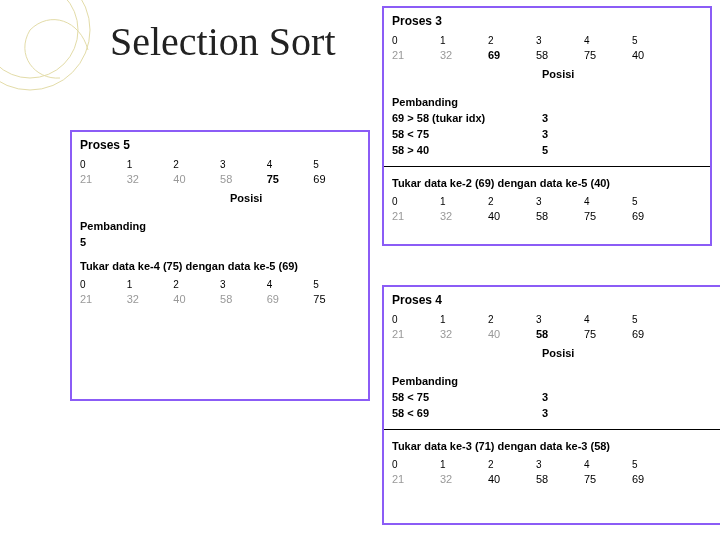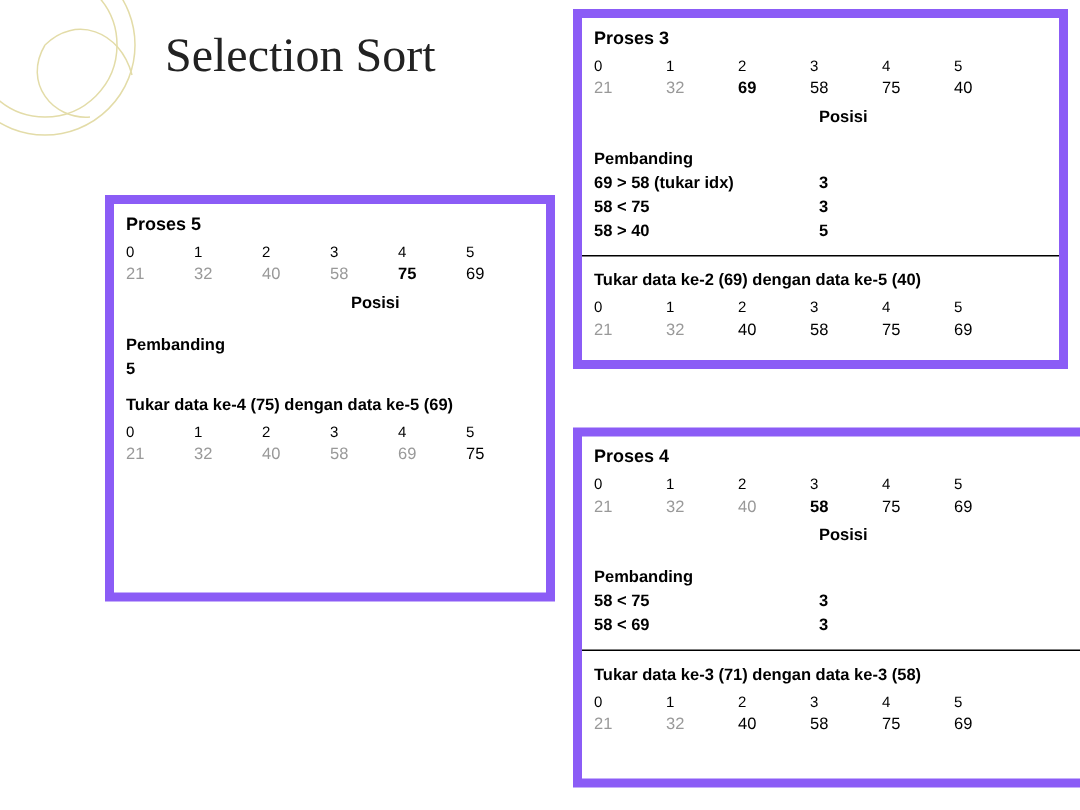--- a/index.html
+++ b/index.html
@@ -19,27 +19,27 @@
     width: 140px;
     height: 140px;
     pointer-events: none;
   }
   .corner-deco svg { width: 100%; height: 100%; }
   .page-title {
     position: absolute;
     top: 18px;
     left: 110px;
     font-family: Georgia, "Times New Roman", serif;
-    font-size: 32px;
+    font-size: 40px;
     font-weight: 400;
     color: #222;
   }
   .box {
     position: absolute;
-    border: 6px solid #8b5cf6;
+    border: 2px solid #8b5cf6;
     background: #fff;
     padding: 6px 8px;
   }
   .box-p5 { top: 130px; left: 70px; width: 300px; height: 271px; }
   .box-p3 { top: 6px;  left: 382px; width: 330px; height: 240px; }
   .box-p4 { top: 285px; left: 382px; width: 392px; height: 240px; }
   .proc-title {
     font-weight: bold;
     font-size: 12px;
     margin-bottom: 6px;

